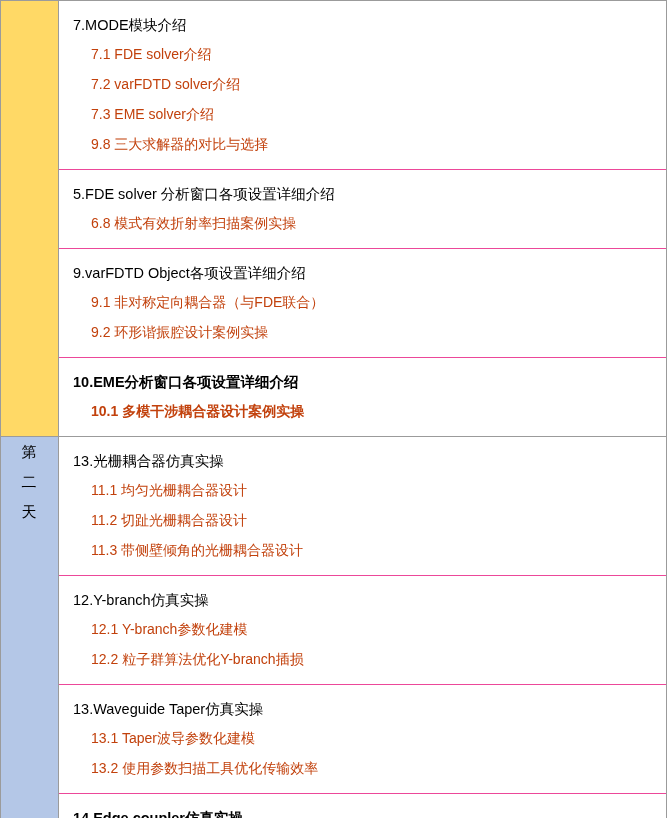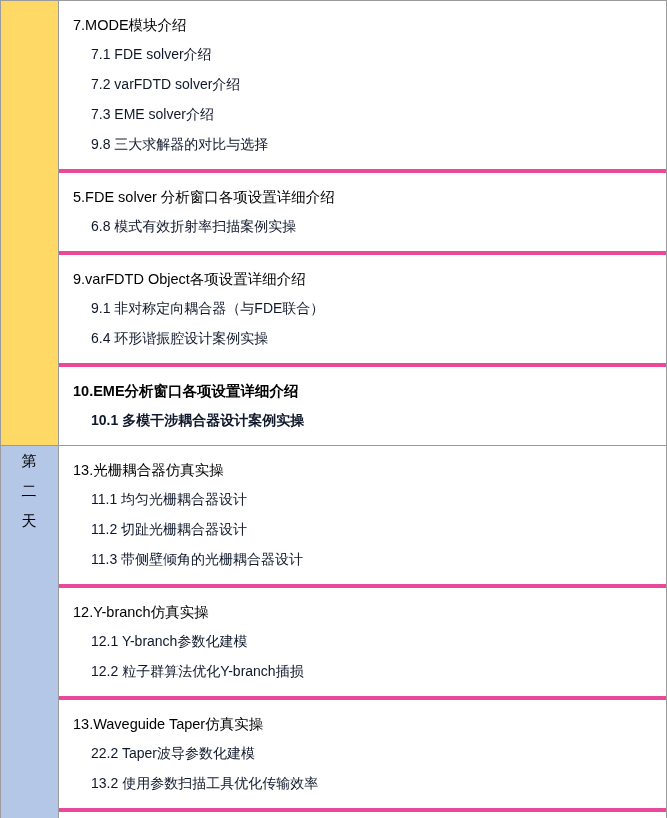--- a/index.html
+++ b/index.html
@@ -36,34 +36,34 @@
   .day-yellow { background: #ffd966; }
   .day-blue   { background: #b4c7e7; }
   .daycol .daychar { display: block; }
 
   .bodycol {
     background: #ffffff;
     padding: 0;
   }
   .block {
     padding: 10px 0 10px 0;
-    border-bottom: 4px solid #ec4899;
+    border-bottom: 1px solid #ec4899;
   }
   .block:last-child { border-bottom: none; font-weight: bold; }
 
   .main-item {
     font-size: 14.5px;
     color: #000000;
     padding: 3px 0 3px 14px;
     line-height: 22px;
     white-space: nowrap;
   }
   .sub-item {
     font-size: 14px;
-    color: #0f172a;
+    color: #c2410c;
     padding: 4px 8px 4px 32px;
     line-height: 22px;
     white-space: nowrap;
   }
 </style>
 </head>
 <body>
 
 <table class="syllabus">
   <tbody>
@@ -80,21 +80,21 @@
         </div>
 
         <div class="block">
           <div class="main-item">5.FDE solver 分析窗口各项设置详细介绍</div>
           <div class="sub-item">6.8 模式有效折射率扫描案例实操</div>
         </div>
 
         <div class="block">
           <div class="main-item">9.varFDTD Object各项设置详细介绍</div>
           <div class="sub-item">9.1 非对称定向耦合器（与FDE联合）</div>
-          <div class="sub-item">6.4 环形谐振腔设计案例实操</div>
+          <div class="sub-item">9.2 环形谐振腔设计案例实操</div>
         </div>
 
         <div class="block">
           <div class="main-item">10.EME分析窗口各项设置详细介绍</div>
           <div class="sub-item">10.1 多模干涉耦合器设计案例实操</div>
         </div>
 
       </td>
     </tr>
 
@@ -114,21 +114,21 @@
         </div>
 
         <div class="block">
           <div class="main-item">12.Y-branch仿真实操</div>
           <div class="sub-item">12.1 Y-branch参数化建模</div>
           <div class="sub-item">12.2 粒子群算法优化Y-branch插损</div>
         </div>
 
         <div class="block">
           <div class="main-item">13.Waveguide Taper仿真实操</div>
-          <div class="sub-item">22.2 Taper波导参数化建模</div>
+          <div class="sub-item">13.1 Taper波导参数化建模</div>
           <div class="sub-item">13.2 使用参数扫描工具优化传输效率</div>
         </div>
 
         <div class="block">
           <div class="main-item">14.Edge coupler仿真实操</div>
 
         </div>
 
       </td>
     </tr>

